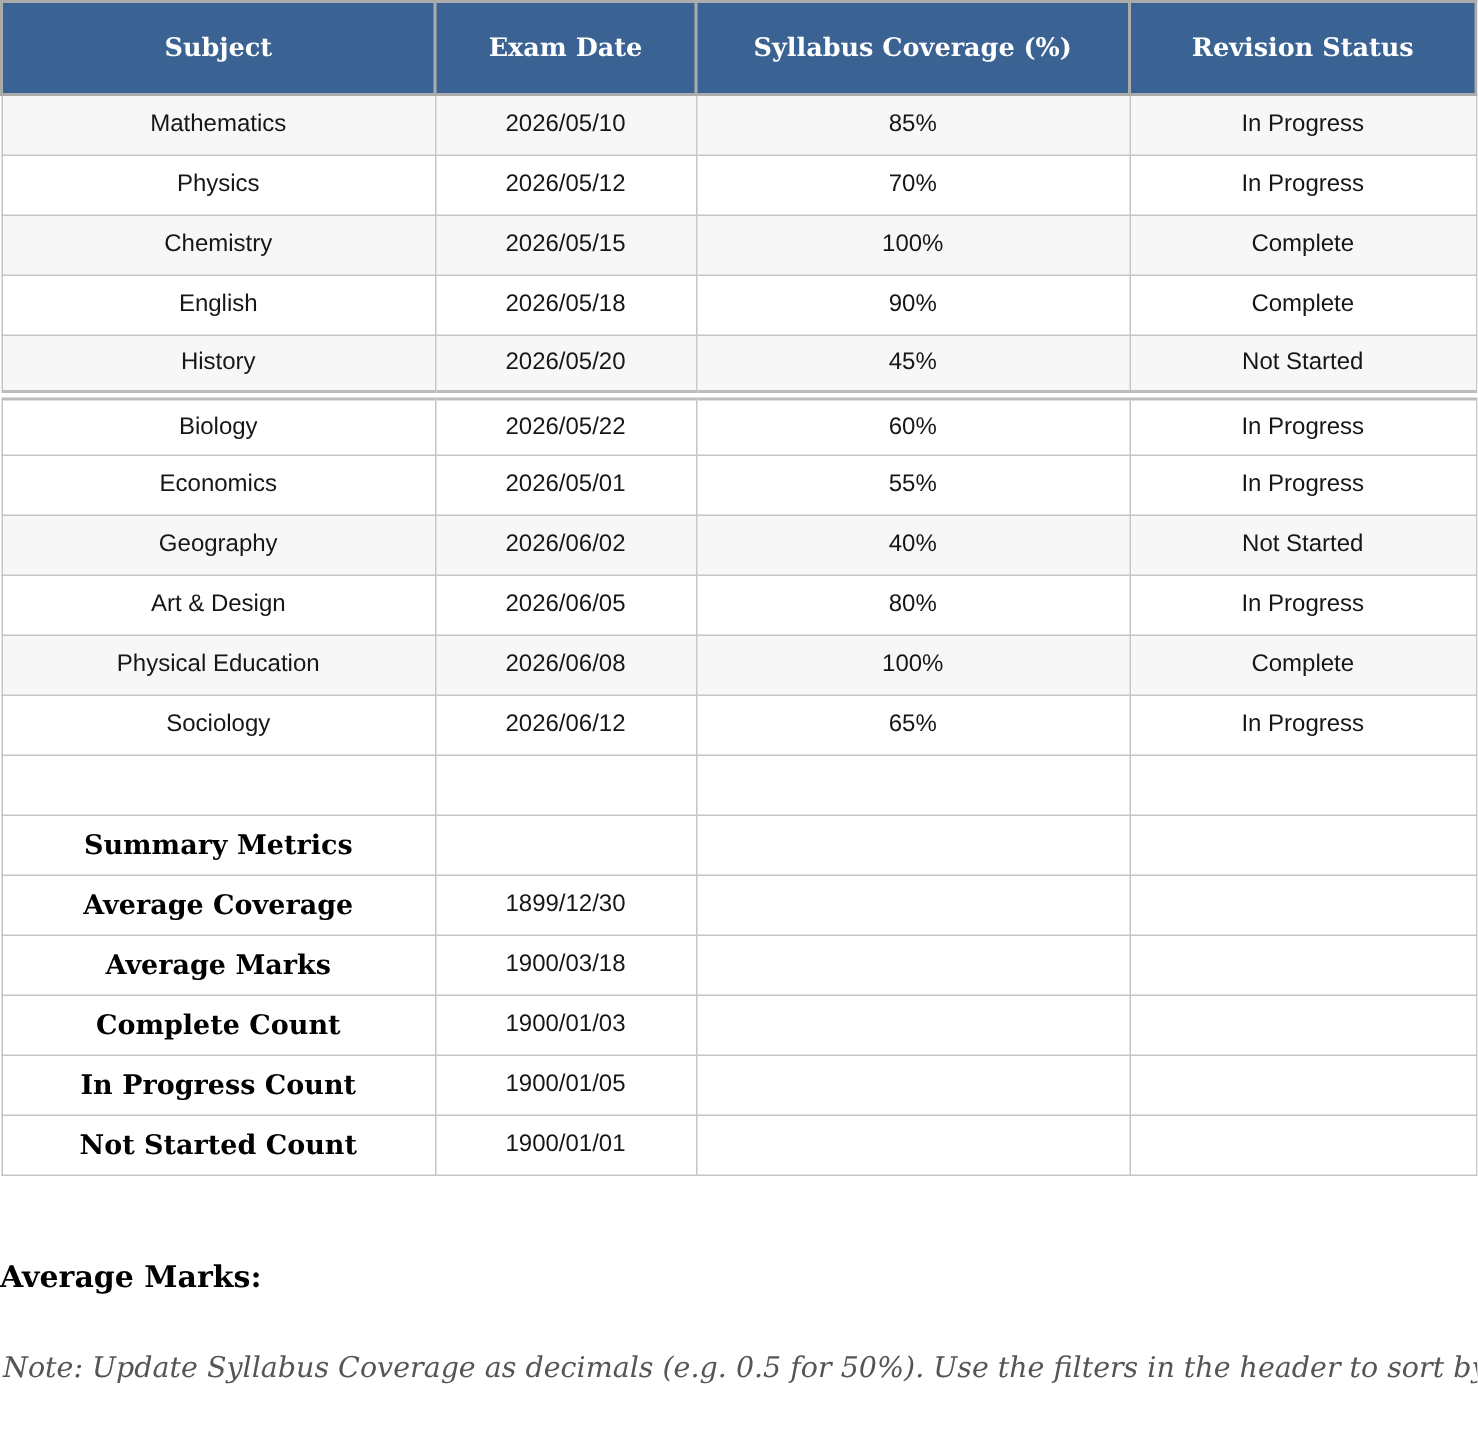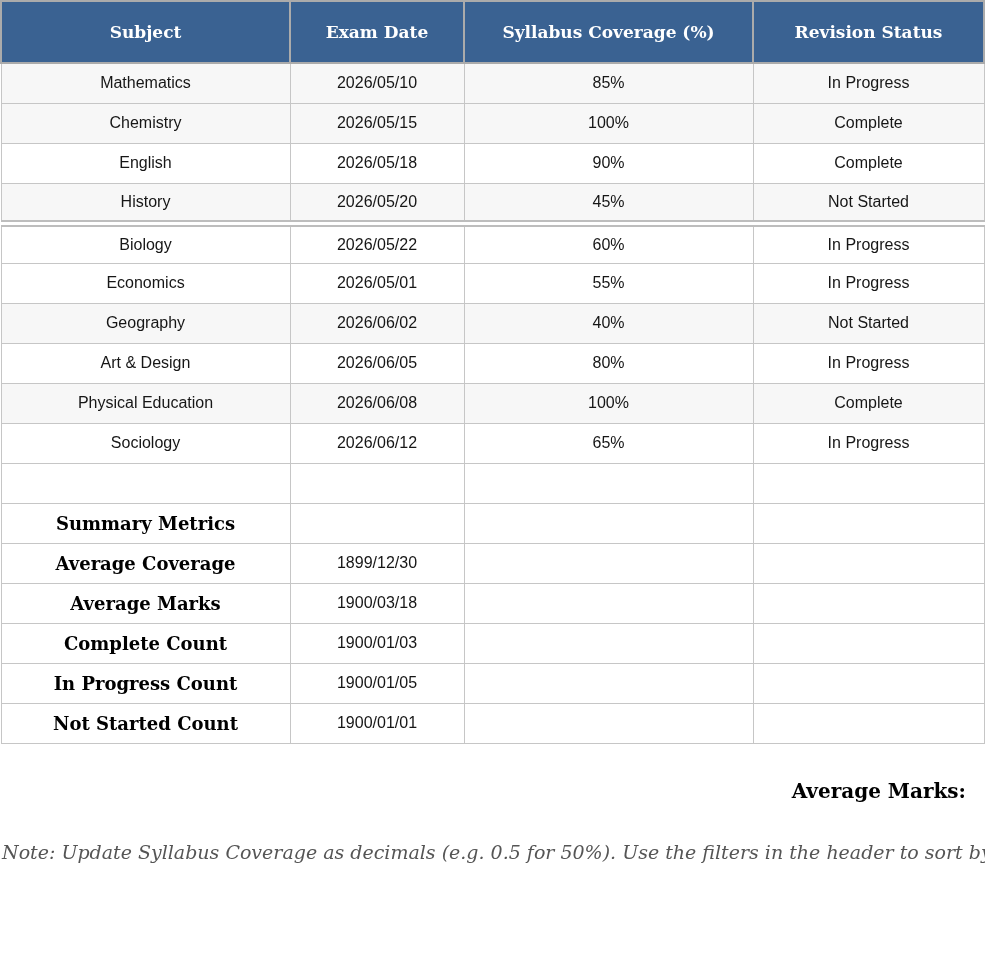--- a/index.html
+++ b/index.html
@@ -56,22 +56,22 @@
 
   td.sum-label{
     font-family:"DejaVu Serif","Liberation Serif",serif;
     font-weight:bold;
     font-size:18px;
     color:#000000;
   }
 
   .footer{width:985px;}
   .avg-marks{
-    margin-top:35px;
-    text-align:right;
+    margin-top:55px;
+    text-align:left;
     padding-right:19px;
     font-family:"DejaVu Serif","Liberation Serif",serif;
     font-weight:bold;
     font-size:20px;
     color:#000000;
     line-height:24px;
     white-space:nowrap;
   }
   .note{
     margin-top:37px;
@@ -106,20 +106,26 @@
           <th>Revision Status</th>
         </tr>
     </thead>
     <tbody id="tbl-body">
         <tr class="stripe">
           <td>Mathematics</td>
           <td>2026/05/10</td>
           <td>85%</td>
           <td>In Progress</td>
         </tr>
+        <tr>
+          <td>Physics</td>
+          <td>2026/05/12</td>
+          <td>70%</td>
+          <td>In Progress</td>
+        </tr>
         <tr class="stripe">
           <td>Chemistry</td>
           <td>2026/05/15</td>
           <td>100%</td>
           <td>Complete</td>
         </tr>
         <tr>
           <td>English</td>
           <td>2026/05/18</td>
           <td>90%</td>

